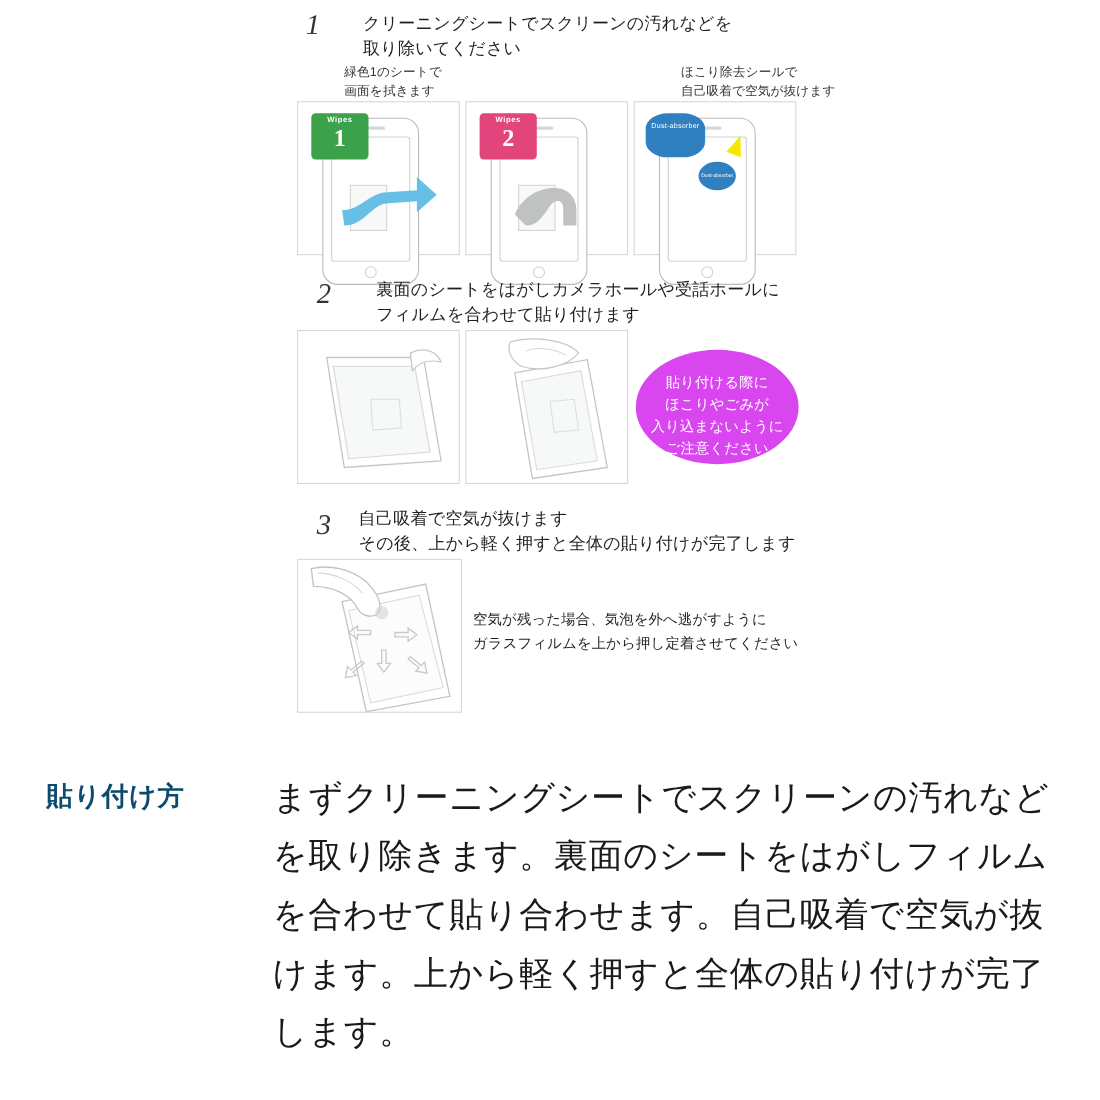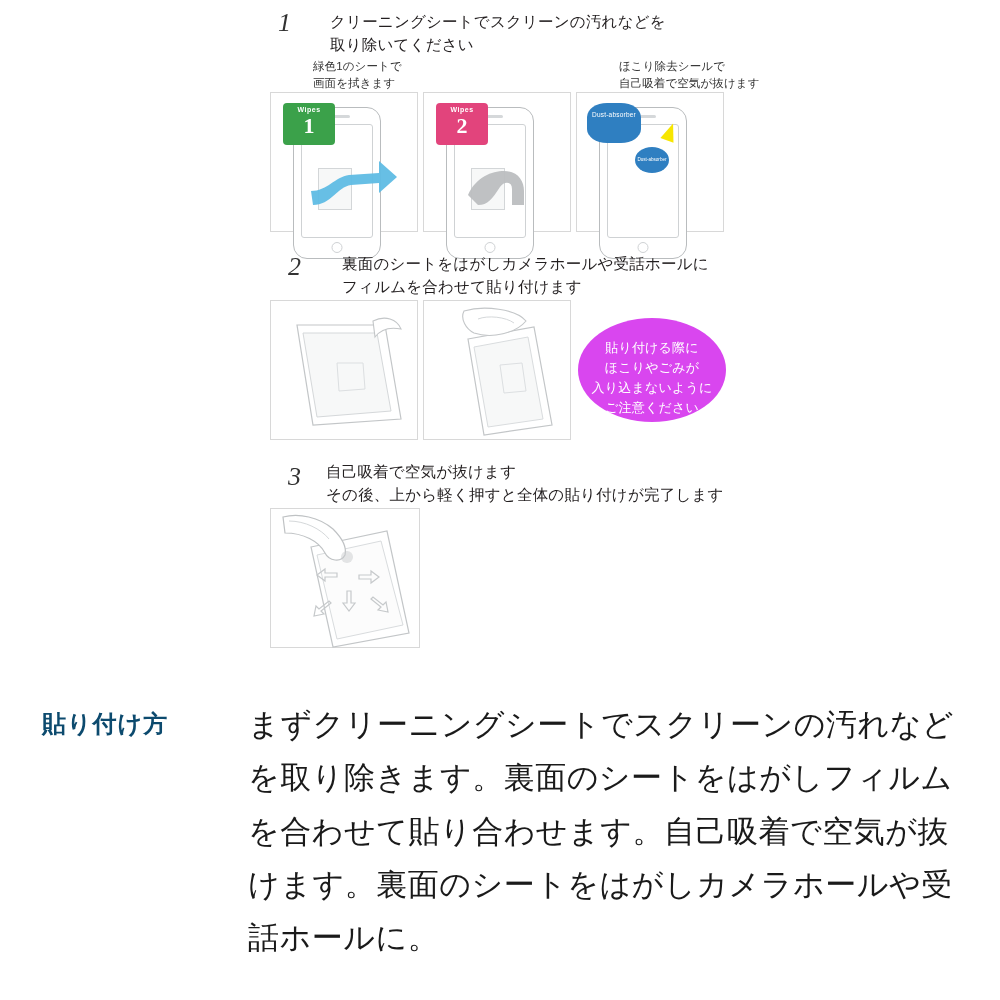--- a/index.html
+++ b/index.html
@@ -266,18 +266,20 @@
       <g fill="none" stroke="#c6c9cb" stroke-width="1.2">
         <path d="M62 62 l-12 0 l0 -4 l-8 6 l8 6 l0 -4 l12 0 z"></path>
         <path d="M84 64 l12 0 l0 -4 l8 6 l-8 6 l0 -4 l-12 0 z"></path>
         <path d="M72 80 l0 12 l-4 0 l6 8 l6 -8 l-4 0 l0 -12 z"></path>
         <path d="M96 88 l10 8 l-3 3 l10 2 l-2 -10 l-3 3 l-10 -8 z"></path>
         <path d="M56 92 l-10 8 l3 3 l-10 2 l2 -10 l3 3 l10 -8 z"></path>
       </g>
     </svg>
   </div>
 
+  <div class="note" style="left:430px; top:552px; white-space:pre-line;">空気が残った場合、気泡を外へ逃がすように
+ガラスフィルムを上から押し定着させてください</div>
 </div>
 
 <div id="bottom">
   <div class="label">貼り付け方</div>
-  <div class="body">まずクリーニングシートでスクリーンの汚れなどを取り除きます。裏面のシートをはがしフィルムを合わせて貼り合わせます。自己吸着で空気が抜けます。裏面のシートをはがしカメラホールや受話ホールに。</div>
+  <div class="body">まずクリーニングシートでスクリーンの汚れなどを取り除きます。裏面のシートをはがしフィルムを合わせて貼り合わせます。自己吸着で空気が抜けます。上から軽く押すと全体の貼り付けが完了します。</div>
 </div>
 
 </body></html>

